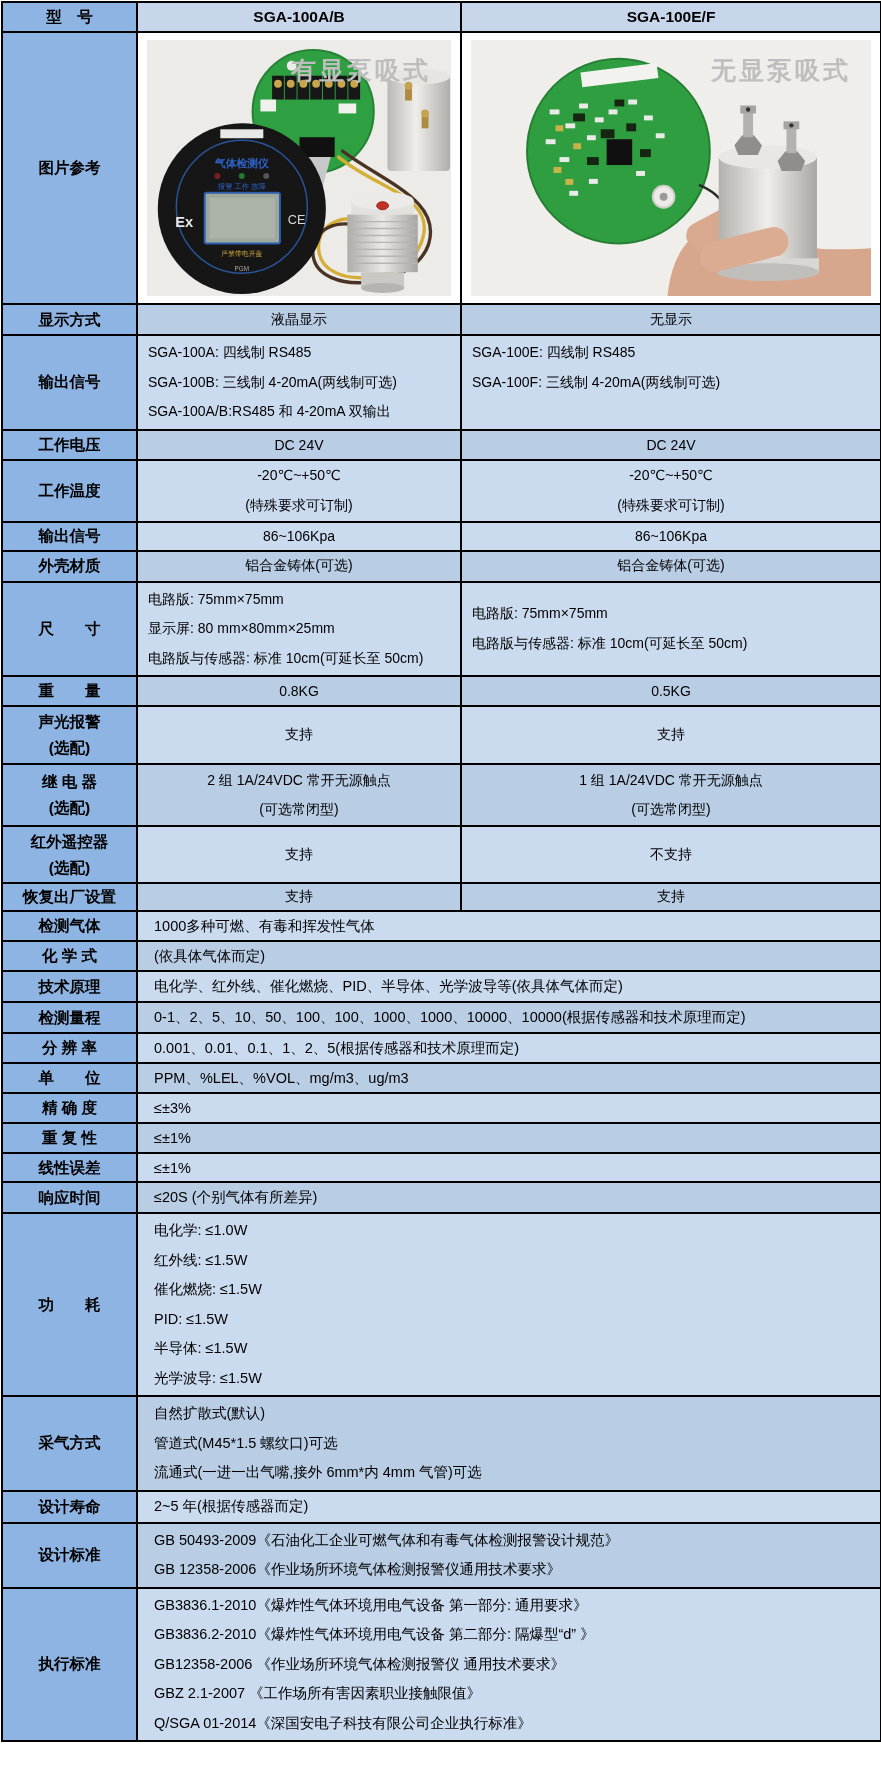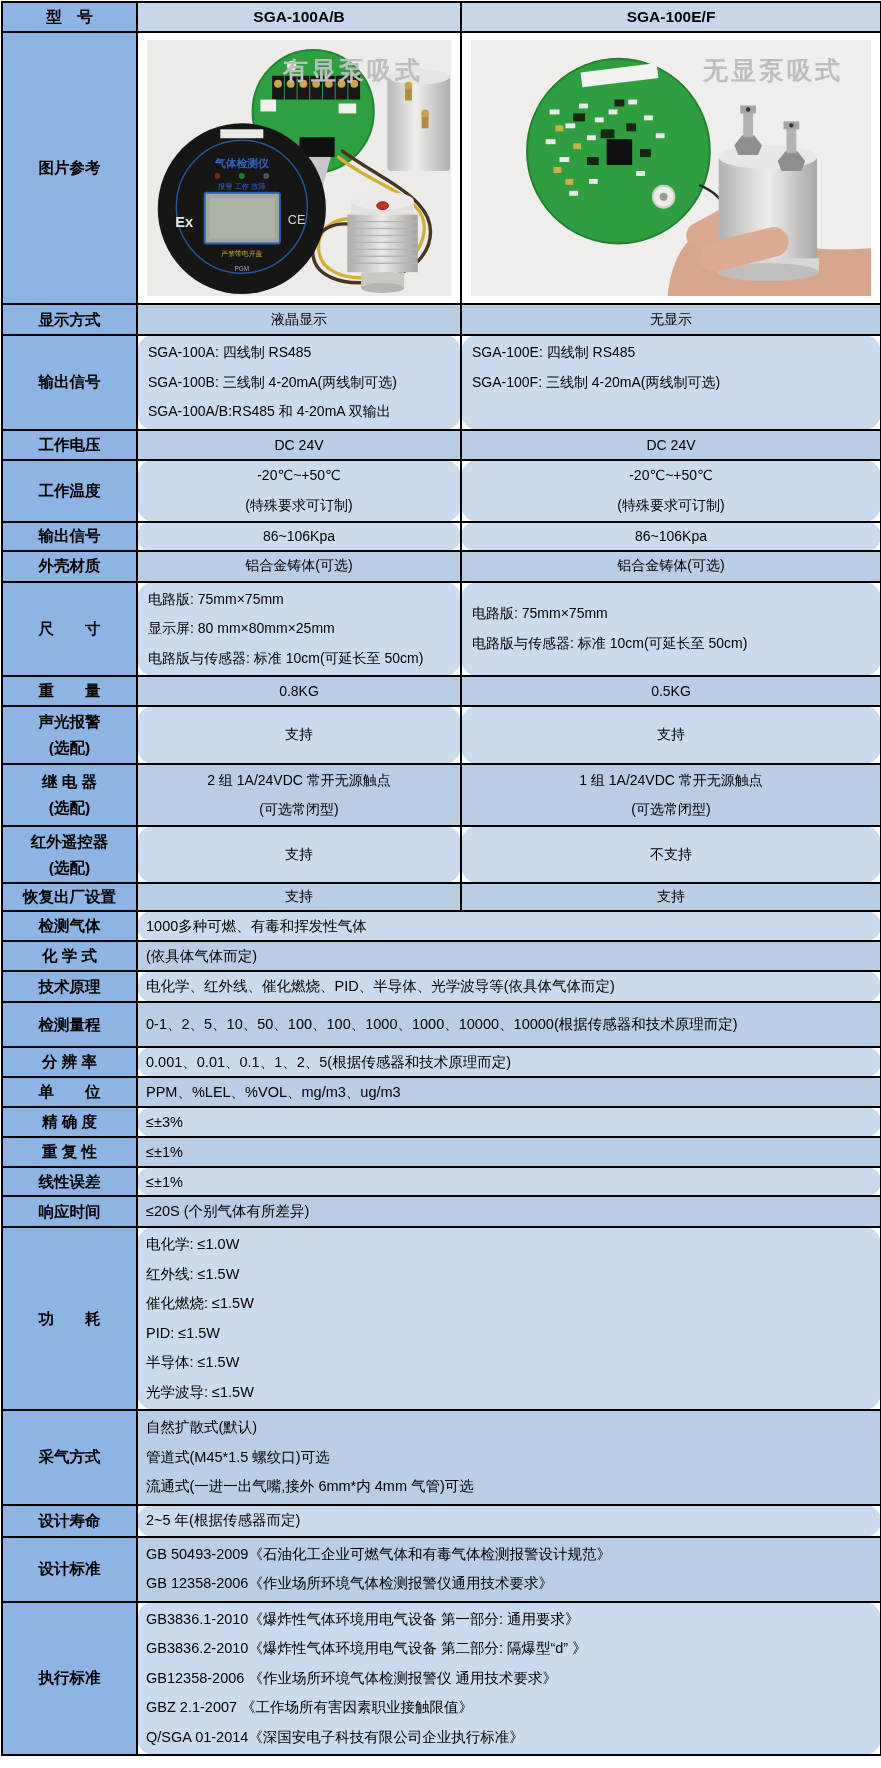--- a/index.html
+++ b/index.html
@@ -7,30 +7,30 @@
     --border:#000000; --photo-bg:#ECEBE8; --watermark:#BEBEBE; --pcb-green:#2FA042;
   }
   *{box-sizing:border-box;}
   body{margin:0;background:#fff;color:#000;font-family:"Liberation Sans","DejaVu Sans",sans-serif;}
   .wrap{width:881px;padding:1px;}
   table{border-collapse:collapse;width:879px;table-layout:fixed;}
   td{border:2px solid var(--border);vertical-align:middle;overflow:hidden;padding:0;}
   .lb{background:var(--label-cell);font-weight:bold;text-align:center;font-size:15.5px;line-height:26px;}
   .hd{background:var(--header-cell);font-weight:bold;text-align:center;font-size:15.5px;margin-left:31px;}
   tr.d .v,tr.d .full{background:var(--band-dark);}
-  tr.l .v,tr.l .full{background:var(--band-light);border-radius:17px;}
+  tr.l .v,tr.l .full{background:var(--band-light);}
   .v{font-size:14px;}
   .c{text-align:center;}
   .lft{text-align:left;padding:2px 10px;}
-  .full{font-size:14.5px;text-align:left;padding:2px 8px;}
+  .full{font-size:14.5px;text-align:left;padding:2px 16px;}
   .line{line-height:29.5px;white-space:nowrap;}
   .photo-cell{background:#fff;padding:7px 9px;}
   .photo{position:relative;background:var(--photo-bg);height:256px;width:100%;}
   .photo svg{display:block;width:100%;height:100%;}
-  .wm{position:absolute;top:14px;right:28px;font-size:25px;font-weight:600;color:var(--watermark);letter-spacing:3px;white-space:nowrap;}
+  .wm{position:absolute;top:14px;right:20px;font-size:25px;font-weight:600;color:var(--watermark);letter-spacing:3px;white-space:nowrap;}
 </style>
 </head>
 <body>
 
 <div class="wrap">
 <table>
 <colgroup>
         <col style="width:135px">
         <col style="width:324px">
         <col style="width:420px">
@@ -338,21 +338,21 @@
   <td class="full" colspan="2">1000多种可燃、有毒和挥发性气体</td>
 </tr>
 <tr class="d" style="height:30px">
   <td class="lb">化 学 式</td>
   <td class="full" colspan="2">(依具体气体而定)</td>
 </tr>
 <tr class="l" style="height:31px">
   <td class="lb">技术原理</td>
   <td class="full" colspan="2">电化学、红外线、催化燃烧、PID、半导体、光学波导等(依具体气体而定)</td>
 </tr>
-<tr class="d" style="height:45px">
+<tr class="d" style="height:31px">
   <td class="lb">检测量程</td>
   <td class="full" colspan="2">0-1、2、5、10、50、100、100、1000、1000、10000、10000(根据传感器和技术原理而定)</td>
 </tr>
 <tr class="l" style="height:30px">
   <td class="lb">分 辨 率</td>
   <td class="full" colspan="2">0.001、0.01、0.1、1、2、5(根据传感器和技术原理而定)</td>
 </tr>
 <tr class="d" style="height:30px">
   <td class="lb">单　　位</td>
   <td class="full" colspan="2">PPM、%LEL、%VOL、mg/m3、ug/m3</td>

